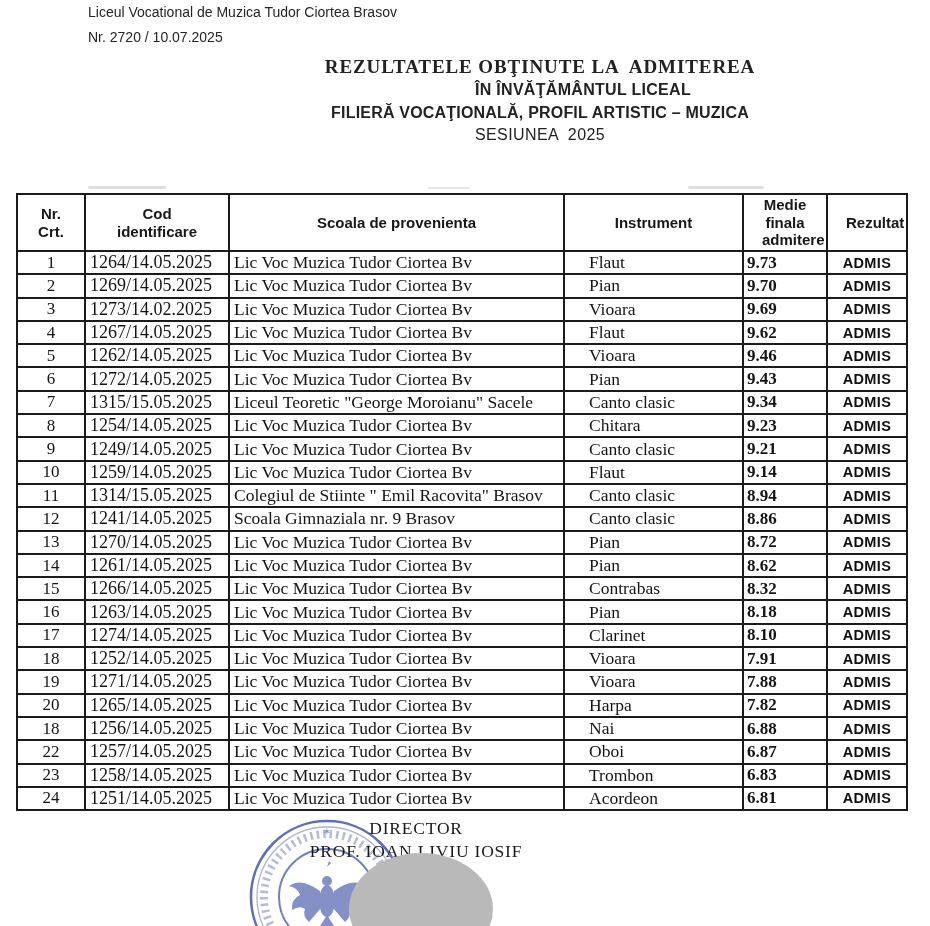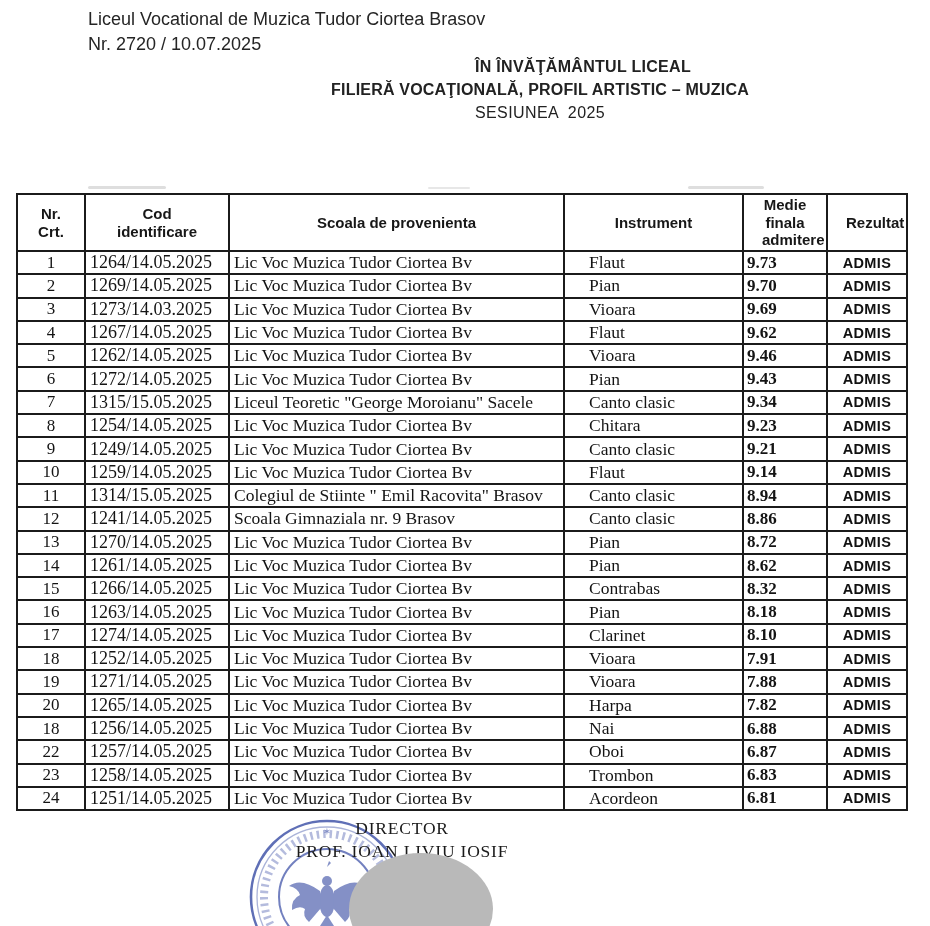--- a/index.html
+++ b/index.html
@@ -2,21 +2,21 @@
 <html style="--stamp-blue: #4356a9; --redaction-gray: #b9b9b9;"><head>
 <meta charset="utf-8">
 <style>
   html,body{margin:0;padding:0;}
   body{
     width:930px;height:926px;position:relative;overflow:hidden;
     background:#ffffff;color:#1c1c1c;
     font-family:"Liberation Sans",sans-serif;
   }
   
-  .letterhead{position:absolute;left:88px;top:7px;font-size:18px;line-height:25px;color:#252525;}
+  .letterhead{position:absolute;left:88px;top:0;font-size:14px;line-height:25px;color:#252525;}
   
   .title{position:absolute;left:150px;top:56px;width:780px;text-align:center;color:#222;}
   .title div{white-space:pre-wrap;line-height:22.8px;}
   .t1{font-family:"Liberation Serif",serif;font-weight:bold;font-size:19px;letter-spacing:0.9px;}
   .t2{font-weight:bold;font-size:16px;transform:translateX(43px);letter-spacing:0.3px;}
   .t3{font-weight:bold;font-size:16px;letter-spacing:0.2px;}
   .t4{font-weight:normal;font-size:16px;letter-spacing:0.4px;}
   
   .smudge{position:absolute;background:#c3c3c3;opacity:0.55;border-radius:2px;height:3px;}
   .sm1{left:88px;top:186px;width:78px;}
@@ -40,39 +40,40 @@
   td.col-cod{font-size:18px;padding-left:4px;}
   td.col-scoala{font-size:17.5px;padding-left:4px;}
   td.col-instr{font-size:17.5px;padding-left:24px;}
   td.col-medie{text-align:left;font-weight:bold;font-size:17px;}
   td.col-rezultat{
     font-family:"Liberation Sans",sans-serif;font-weight:bold;font-size:14.5px;
     text-align:center;letter-spacing:0.4px;color:#111;
   }
   
   .footer{
-    position:absolute;left:242px;top:817px;width:320px;text-align:center;
+    position:absolute;left:256px;top:817px;width:320px;text-align:center;
     font-family:"Liberation Serif",serif;font-size:17.5px;line-height:23px;
     letter-spacing:0.8px;color:#1a1a1a;z-index:4;
   }
   .stamp{position:absolute;left:243px;top:815px;z-index:3;}
   .redaction{
     position:absolute;left:349px;top:853px;width:144px;height:112px;
     border-radius:50%;background:var(--redaction-gray,#b9b9b9);z-index:5;
   }
 </style>
 </head>
 <body>
 
 <div class="letterhead">
   <div>Liceul Vocational de Muzica Tudor Ciortea Brasov</div>
   <div>Nr. 2720 / 10.07.2025</div>
 </div>
 
 <div class="title">
+  <div class="t1">REZULTATELE OBŢINUTE LA  ADMITEREA</div>
   <div class="t2">ÎN ÎNVĂŢĂMÂNTUL LICEAL</div>
   <div class="t3">FILIERĂ VOCAŢIONALĂ, PROFIL ARTISTIC – MUZICA</div>
   <div class="t4">SESIUNEA  2025</div>
 </div>
 
 <div class="smudge sm1"></div>
 <div class="smudge sm2"></div>
 <div class="smudge sm3"></div>
 
 <div class="table-wrap">
@@ -107,21 +108,21 @@
         <tr>
           <td class="col-num">2</td>
           <td class="col-cod">1269/14.05.2025</td>
           <td class="col-scoala">Lic Voc Muzica Tudor Ciortea Bv</td>
           <td class="col-instr">Pian</td>
           <td class="col-medie">9.70</td>
           <td class="col-rezultat">ADMIS</td>
         </tr>
         <tr>
           <td class="col-num">3</td>
-          <td class="col-cod">1273/14.03.2025</td>
+          <td class="col-cod">1273/14.02.2025</td>
           <td class="col-scoala">Lic Voc Muzica Tudor Ciortea Bv</td>
           <td class="col-instr">Vioara</td>
           <td class="col-medie">9.69</td>
           <td class="col-rezultat">ADMIS</td>
         </tr>
         <tr>
           <td class="col-num">4</td>
           <td class="col-cod">1267/14.05.2025</td>
           <td class="col-scoala">Lic Voc Muzica Tudor Ciortea Bv</td>
           <td class="col-instr">Flaut</td>

